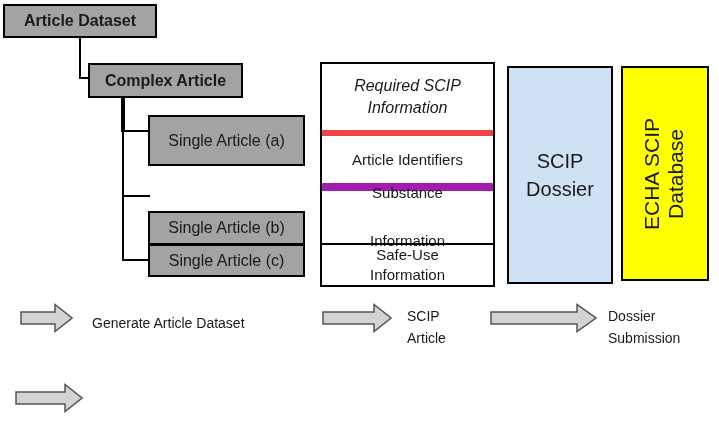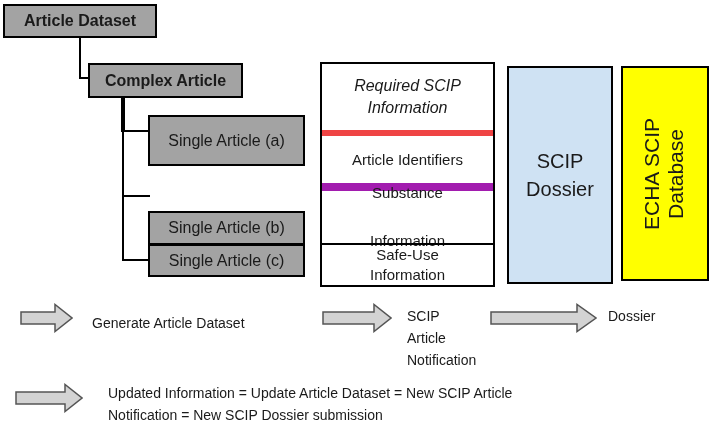--- a/index.html
+++ b/index.html
@@ -129,24 +129,20 @@
   <svg class="arrow-svg" id="arrow-4" width="68" height="30" viewBox="0 0 68 30">
     <polygon points="1,9 50,9 50,1.5 67,15 50,28.5 50,21 1,21" stroke-width="1.5" style="fill: rgb(211, 211, 211); stroke: rgb(85, 85, 85);"></polygon>
   </svg>
 
   <div class="flow-label" id="label-1">
     <div>Generate Article Dataset</div>
   </div>
   <div class="flow-label" id="label-2">
     <div>SCIP</div>
     <div>Article</div>
-    <div>Notification</div>
   </div>
   <div class="flow-label" id="label-3">
     <div>Dossier</div>
+    <div>Submission</div>
   </div>
 
-  <div class="flow-label" id="update-note">
-    <div>Updated Information = Update Article Dataset = New SCIP Article</div>
-    <div>Notification = New SCIP Dossier submission</div>
-  </div>
 
 </div>
 
 </body></html>

